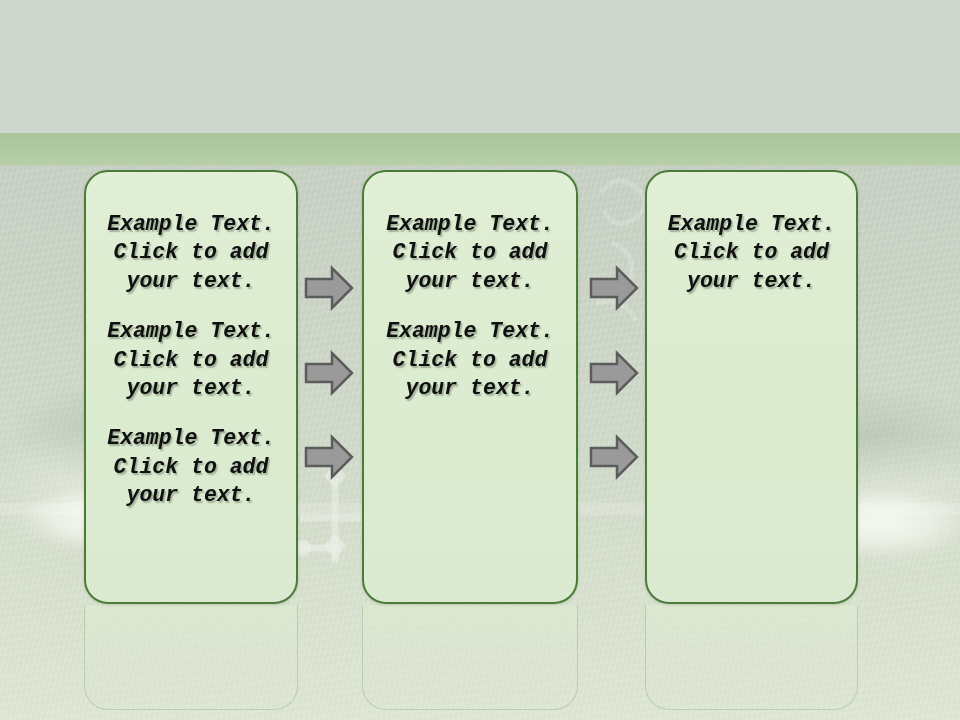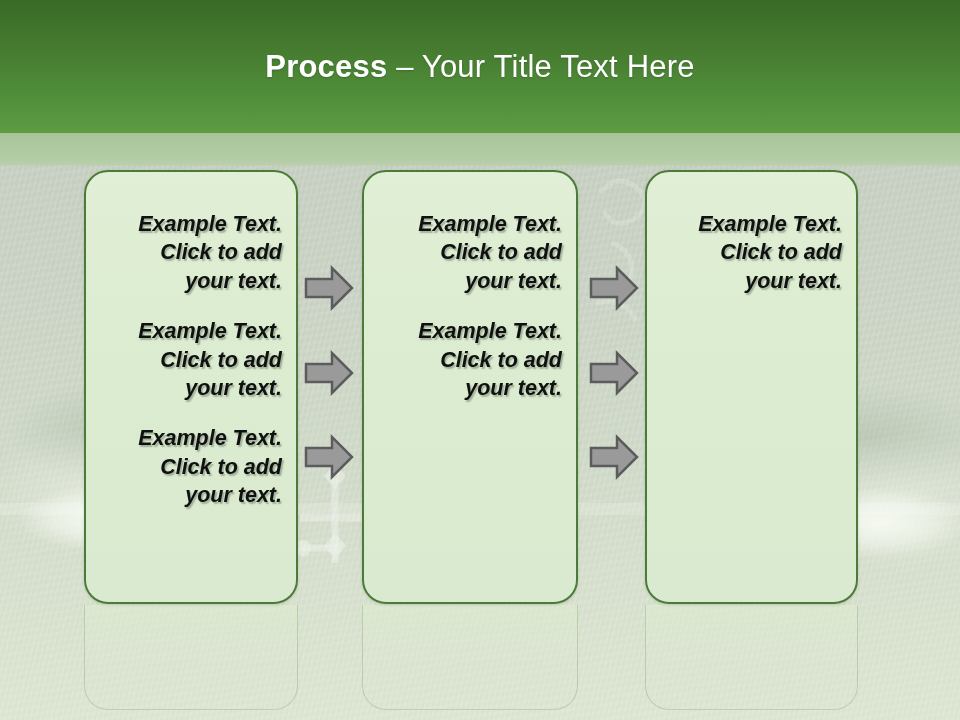--- a/index.html
+++ b/index.html
@@ -74,21 +74,22 @@
   .pbox {
     position:absolute;
     background:linear-gradient(180deg, #e0efd5 0%, #dcecd0 45%, #d9ead0 100%);
     border:2px solid #4a7c37;
     border-radius:24px;
     box-shadow:0 1px 3px rgba(60,80,55,0.18);
   }
   .pbox-inner {
     position:absolute; left:0; right:0; top:0;
     padding:0 14px;
-    text-align:right;
+    text-align:center;
+    font-family:Liberation Mono, monospace;
   }
 
   .ptext {
     font-size:21.5px;
     font-style:italic;
     font-weight:bold;
     color:#101010;
     line-height:1.32;
     text-shadow:1.6px 1.8px 1.4px rgba(110,125,105,0.55);
     white-space:pre-line;
@@ -127,25 +128,20 @@
       <circle cx="303" cy="415" r="8"></circle>
     </g>
     <g fill="none" stroke="#ffffff" stroke-opacity="0.30" stroke-width="5">
       <path d="M600 60 q18 -22 38 -4 q16 16 -4 30 q-20 12 -30 -8"></path>
       <path d="M612 110 q26 10 18 38"></path>
       <path d="M596 170 q30 -6 40 18"></path>
     </g>
     <rect x="0" y="370" width="960" height="12" fill="#ffffff" fill-opacity="0.30"></rect>
   </svg>
 
-  <div class="header">
-    <div class="header-title">
-      <span class="strong">Process</span><span class="light"> – Your Title Text Here</span>
-    </div>
-  </div>
   <div class="subband"></div>
   <div class="subband-edge"></div>
 
   <div class="refbox" style="left:84px; top:605px; width:214px; height:105px;"></div>
   <div class="refbox" style="left:362px; top:605px; width:216px; height:105px;"></div>
   <div class="refbox" style="left:645px; top:605px; width:213px; height:105px;"></div>
 
   <svg class="arrow" style="left:303px; top:264px; width:52px; height:48px;" viewBox="0 0 52 48">
     <path d="M3 15 H29 V4 L49 24 L29 44 V33 H3 Z" fill="#9a9a9a" stroke="#5c5c5c" stroke-width="2.5" stroke-linejoin="miter"></path>
   </svg>

